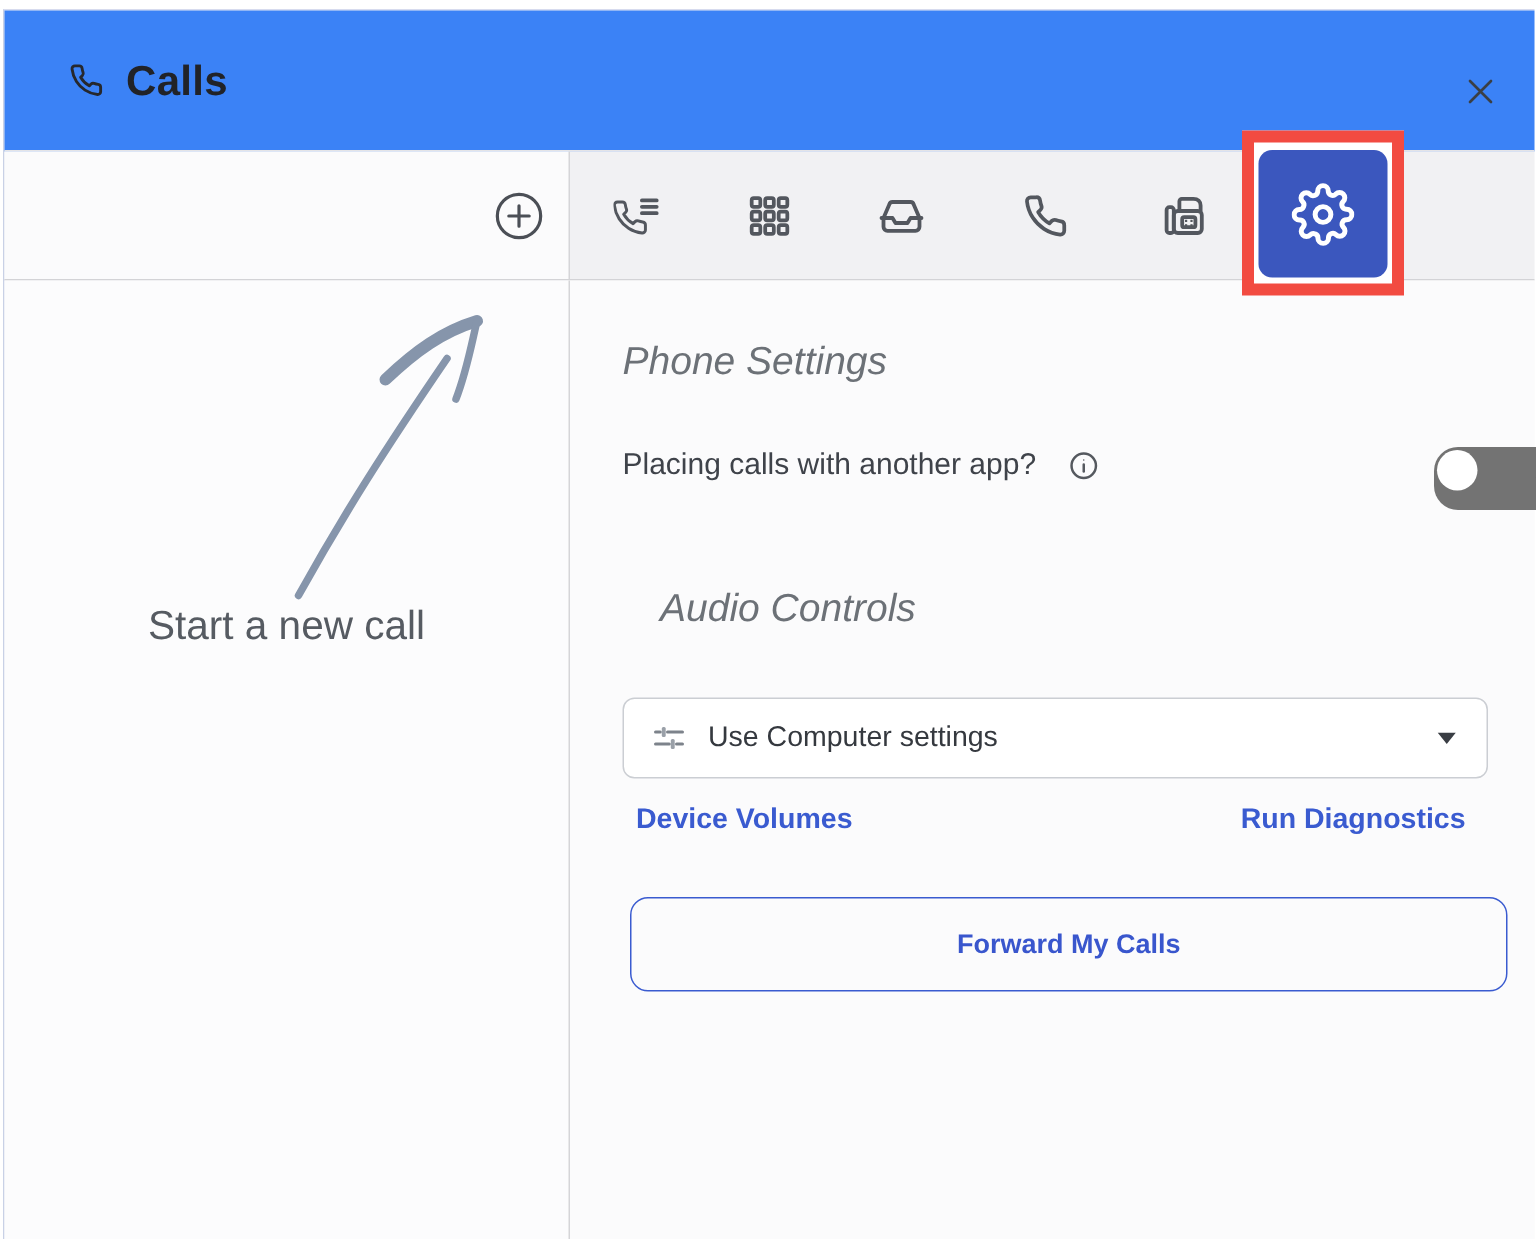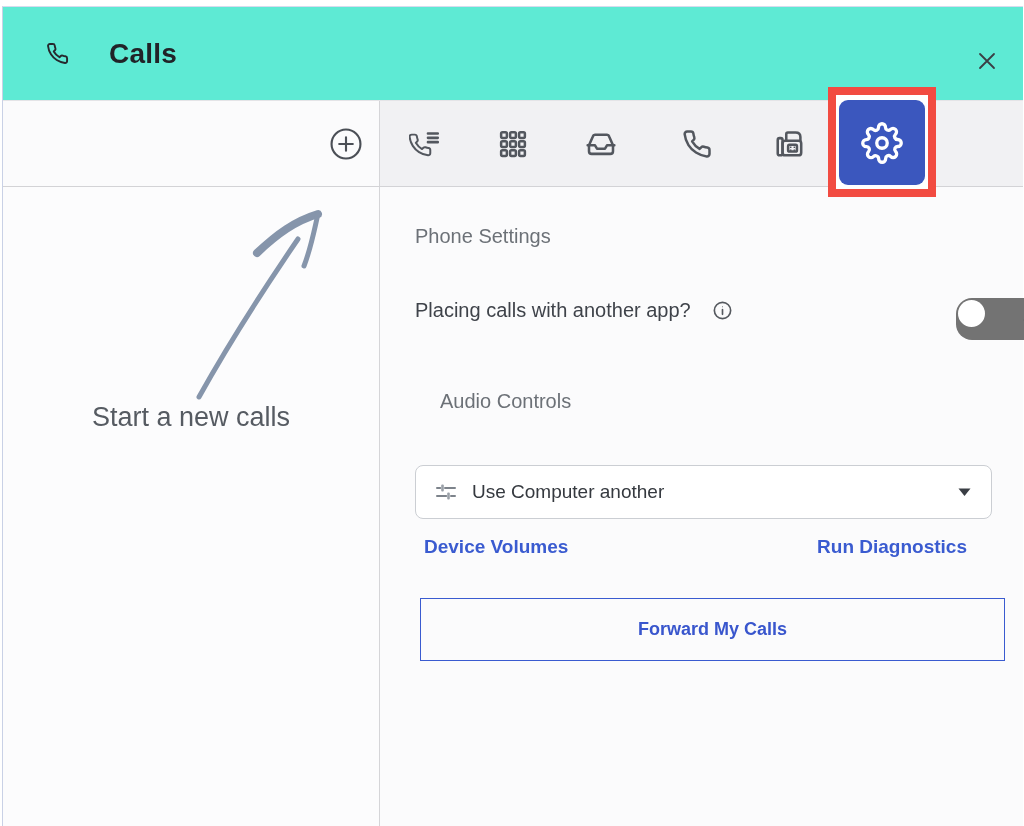--- a/index.html
+++ b/index.html
@@ -4,21 +4,21 @@
 <style>
   * { margin:0; padding:0; box-sizing:border-box; }
   html,body { width:1024px; height:826px; background:#ffffff;
               font-family:"Liberation Sans", sans-serif; overflow:hidden; }
 
   .app { position:absolute; top:6px; left:2px; width:1021px; height:820px;
          background:#fbfbfc; border-top:1px solid #d7dbee; border-left:1px solid #c9d1e6; }
 
   
   .header { position:relative; height:94px; display:flex; align-items:center;
-            padding-left:43px; border-bottom:1px solid #e4e4e7; background:#5eead4;gap:25px; }
+            padding-left:43px; border-bottom:1px solid #e4e4e7; background:#3b82f6; }
   .header .hd-icon { color:#26282d; display:flex; margin-right:15px; }
   .header h1 { font-size:28px; font-weight:700; color:#212328; letter-spacing:.2px; }
   .close-btn { position:absolute; right:22px; top:40px; width:28px; height:28px;
                background:none; border:none; cursor:pointer; color:#3a3f45;
                display:flex; align-items:center; justify-content:center; }
 
   
   .toolbar { position:relative; height:86px; display:flex; border-bottom:1px solid #d3d3d6; }
   .toolbar-left { width:377px; background:#fbfbfc; border-right:1px solid #d5d5d8; position:relative; }
   .toolbar-right { flex:1; background:#f1f1f3; position:relative; }
@@ -35,21 +35,21 @@
               color:#ffffff; cursor:pointer; display:flex; align-items:center; justify-content:center; }
 
   
   .main { display:flex; height:640px; }
   .left-pane { width:377px; background:#fcfcfd; border-right:1px solid #d5d5d8; position:relative; }
   .arrow-wrap { position:absolute; left:168px; top:6px; color:#8695ab; }
   .empty-text { position:absolute; top:215px; width:100%; text-align:center;
                 font-size:27px; color:#565b62; }
   .right-pane { flex:1; position:relative; background:#fbfbfc; }
 
-  .section-heading { position:absolute; left:35px; font-size:20px; font-weight:400; color:#6c7177; }
+  .section-heading { position:absolute; left:35px; font-size:26px; font-weight:400; color:#6c7177;font-style:italic; }
   .h-phone { top:38px; }
   .h-audio { top:203px;margin-left:25px; }
 
   .setting-row-label { position:absolute; left:35px; top:112px; display:flex;
                        align-items:center; font-size:20px; color:#3f434a;gap:12px; }
   .setting-row-label .info-icon { margin-left:9px; color:#55595f; display:flex; }
 
   .toggle { position:absolute; left:576px; top:111px; width:91px; height:42px;
             border-radius:16px; background:#737373; border:none; cursor:pointer;
             overflow:hidden; }
@@ -62,24 +62,24 @@
               background:#ffffff; border:1px solid #cbced3; border-radius:8px;
               display:flex; align-items:center; padding-left:18px; cursor:pointer; }
   .dropdown .dd-icon { color:#7d838b; display:flex; margin-right:14px; }
   .dropdown .dd-text { font-size:19px; color:#35393f; }
   .dropdown .dd-caret { position:absolute; right:20px; top:50%; transform:translateY(-50%);
                         color:#3a3e44; display:flex; }
 
   .link { position:absolute; top:349px; font-size:19px; font-weight:700; color:#3a5bd0;
           text-decoration:none; cursor:pointer;text-align:center; }
   .link-left { left:44px; }
-  .link-right { right:56px; }
+  .link-right { right:46px; }
 
   .forward-btn { position:absolute; left:40px; top:411px; width:585px; height:63px;
-                 background:#fbfbfc; border:1.5px solid #3a5bd0; border-radius:0;
+                 background:#fbfbfc; border:1.5px solid #3a5bd0; border-radius:12px;
                  font-size:18px; font-weight:700; color:#3956cd; cursor:pointer;
                  font-family:"Liberation Sans", sans-serif; }
 </style>
 </head>
 <body>
 
 <div class="app">
 
   <div class="header">
     <span class="hd-icon">
@@ -186,21 +186,21 @@
   <div class="main">
 
     <div class="left-pane">
       <span class="arrow-wrap">
         <svg width="170" height="210" viewBox="0 0 170 210" fill="none" stroke="currentColor" stroke-linecap="round">
           <path d="M28 204 C 58 150 86 106 127 46" stroke-width="5"></path>
           <path d="M86 60 C 106 41 124 28 147 21" stroke-width="8"></path>
           <path d="M147 21 C 143 38 140 55 133 73" stroke-width="5"></path>
         </svg>
       </span>
-      <div class="empty-text">Start a new calls</div>
+      <div class="empty-text">Start a new call</div>
     </div>
 
     <div class="right-pane">
 
       <div class="section-heading h-phone">Phone Settings</div>
 
       <div class="setting-row-label">
         <span>Placing calls with another app?</span>
         <span class="info-icon">
           <svg width="21" height="21" viewBox="0 0 24 24" fill="none" stroke="currentColor" stroke-width="1.9" stroke-linecap="round">
@@ -220,21 +220,21 @@
 
       <div class="dropdown">
         <span class="dd-icon">
           <svg width="24" height="24" viewBox="0 0 24 24" fill="none" stroke="currentColor" stroke-width="2" stroke-linecap="round">
             <path d="M3 8h3.2 M11 8h10"></path>
             <rect x="7.2" y="4.6" width="2.6" height="6.8" rx="1" fill="#9aa0a8" stroke="none"></rect>
             <path d="M3 16h9.2 M17 16h4"></path>
             <rect x="13.2" y="12.6" width="2.6" height="6.8" rx="1" fill="#9aa0a8" stroke="none"></rect>
           </svg>
         </span>
-        <span class="dd-text">Use Computer another</span>
+        <span class="dd-text">Use Computer settings</span>
         <span class="dd-caret">
           <svg width="13" height="9" viewBox="0 0 13 9">
               <polygon points="0.5,1 12.5,1 6.5,8.5" fill="currentColor"></polygon>
             </svg>
         </span>
       </div>
 
       <a class="link link-left">Device Volumes</a>
       <a class="link link-right">Run Diagnostics</a>
 

